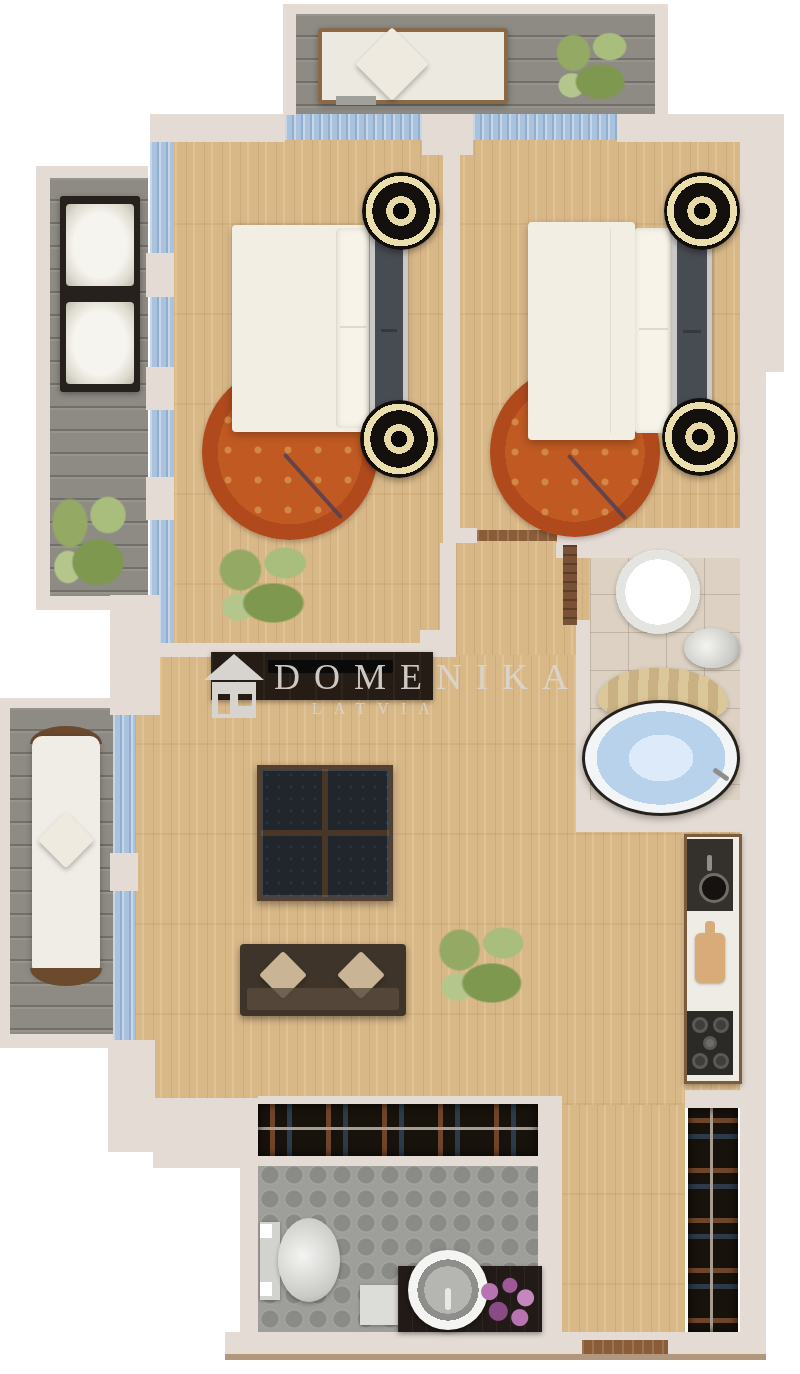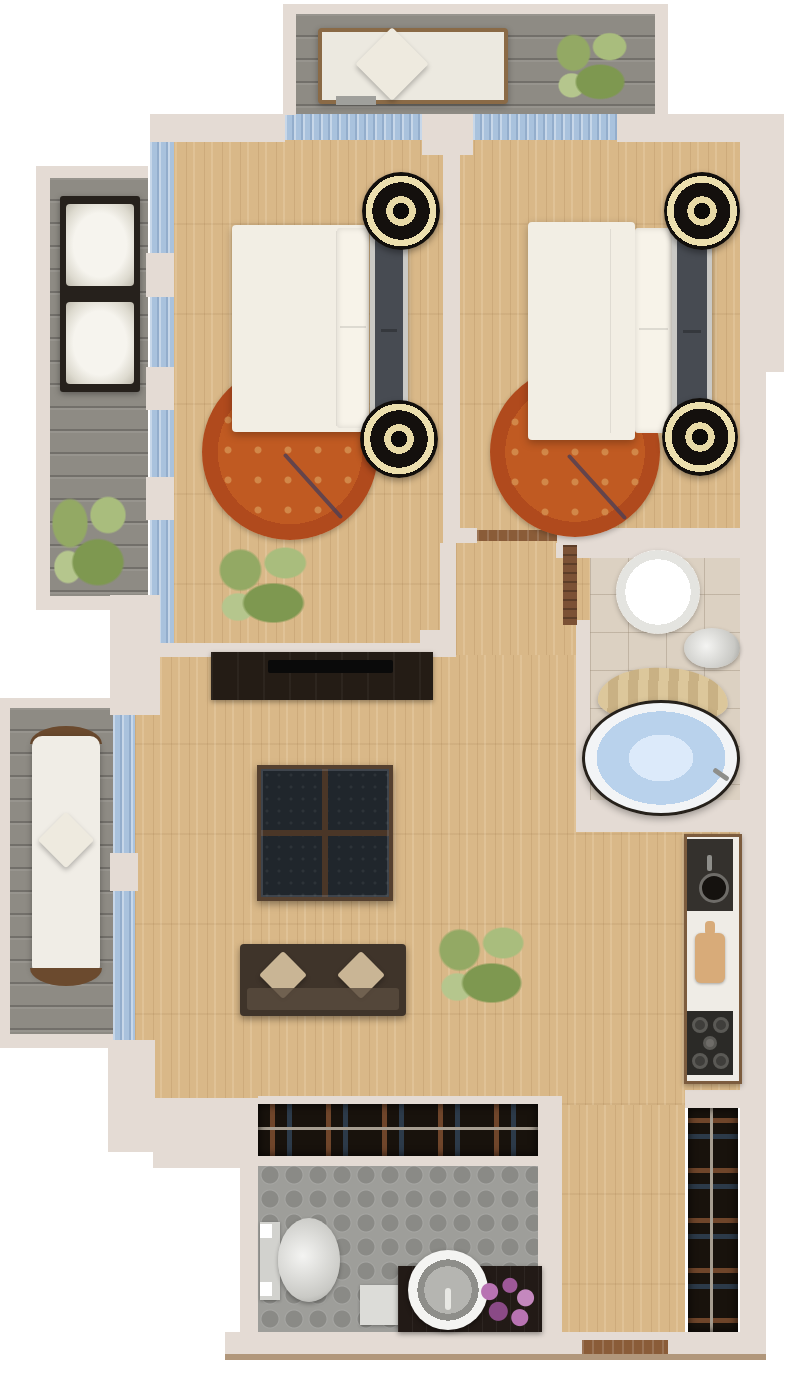--- a/index.html
+++ b/index.html
@@ -244,14 +244,21 @@
   <div class="a" style="left:260px;top:1224px;width:12px;height:14px;background:#ffffff;"></div>
   <div class="a" style="left:260px;top:1282px;width:12px;height:14px;background:#ffffff;"></div>
   <div class="a toilet-oval" style="left:278px;top:1218px;width:62px;height:84px;"></div>
   <div class="a" style="left:360px;top:1285px;width:42px;height:40px;background:#dcdcd8;box-shadow:0 1px 3px rgba(0,0,0,.3);"></div>
   <div class="a counter-dark" style="left:398px;top:1266px;width:144px;height:66px;"></div>
   <div class="a sink2" style="left:408px;top:1250px;width:80px;height:80px;">
     <div class="a" style="left:37px;top:38px;width:6px;height:22px;background:#e8e8e4;border-radius:3px;"></div>
   </div>
   <div class="a flowers" style="left:478px;top:1276px;width:58px;height:52px;"></div>
 
+  <div class="a" style="left:200px;top:650px;width:420px;height:80px;z-index:30;">
+    <svg style="position:absolute;left:2px;top:2px;" width="64" height="70" viewBox="0 0 64 70">
+      <path fill="#d7d3ce" fill-rule="evenodd" d="M32 2 L62 28 L2 28 Z M10 30 L54 30 L54 66 L10 66 Z M16 42 L28 42 L28 62 L16 62 Z M36 42 L50 42 L50 54 L36 54 Z"></path>
+    </svg>
+    <div class="a wm-brand" style="left:74px;top:6px;">DOMENIKA</div>
+    <div class="a wm-country" style="left:112px;top:50px;">LATVIA</div>
+  </div>
 
 </div>
 
 </body></html>

